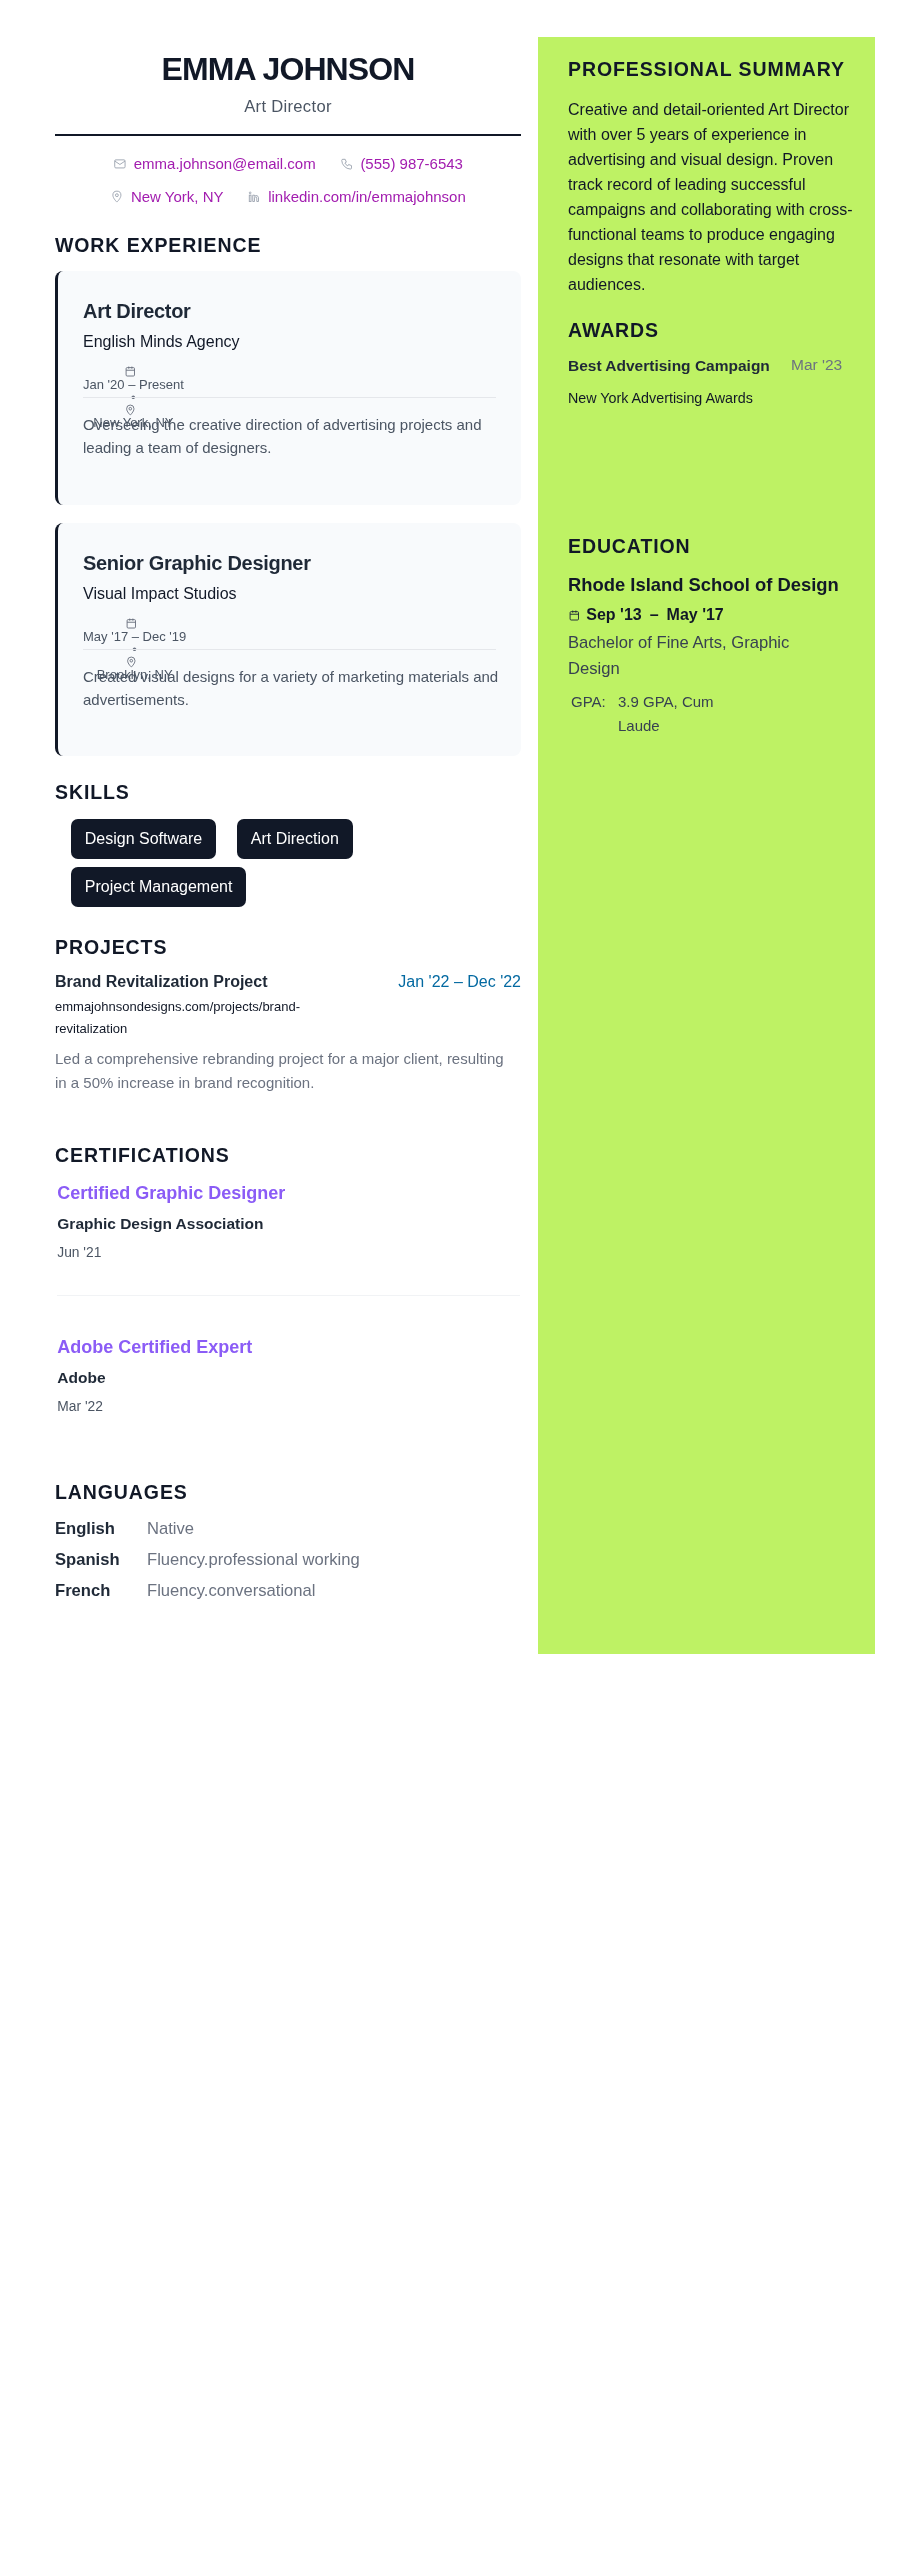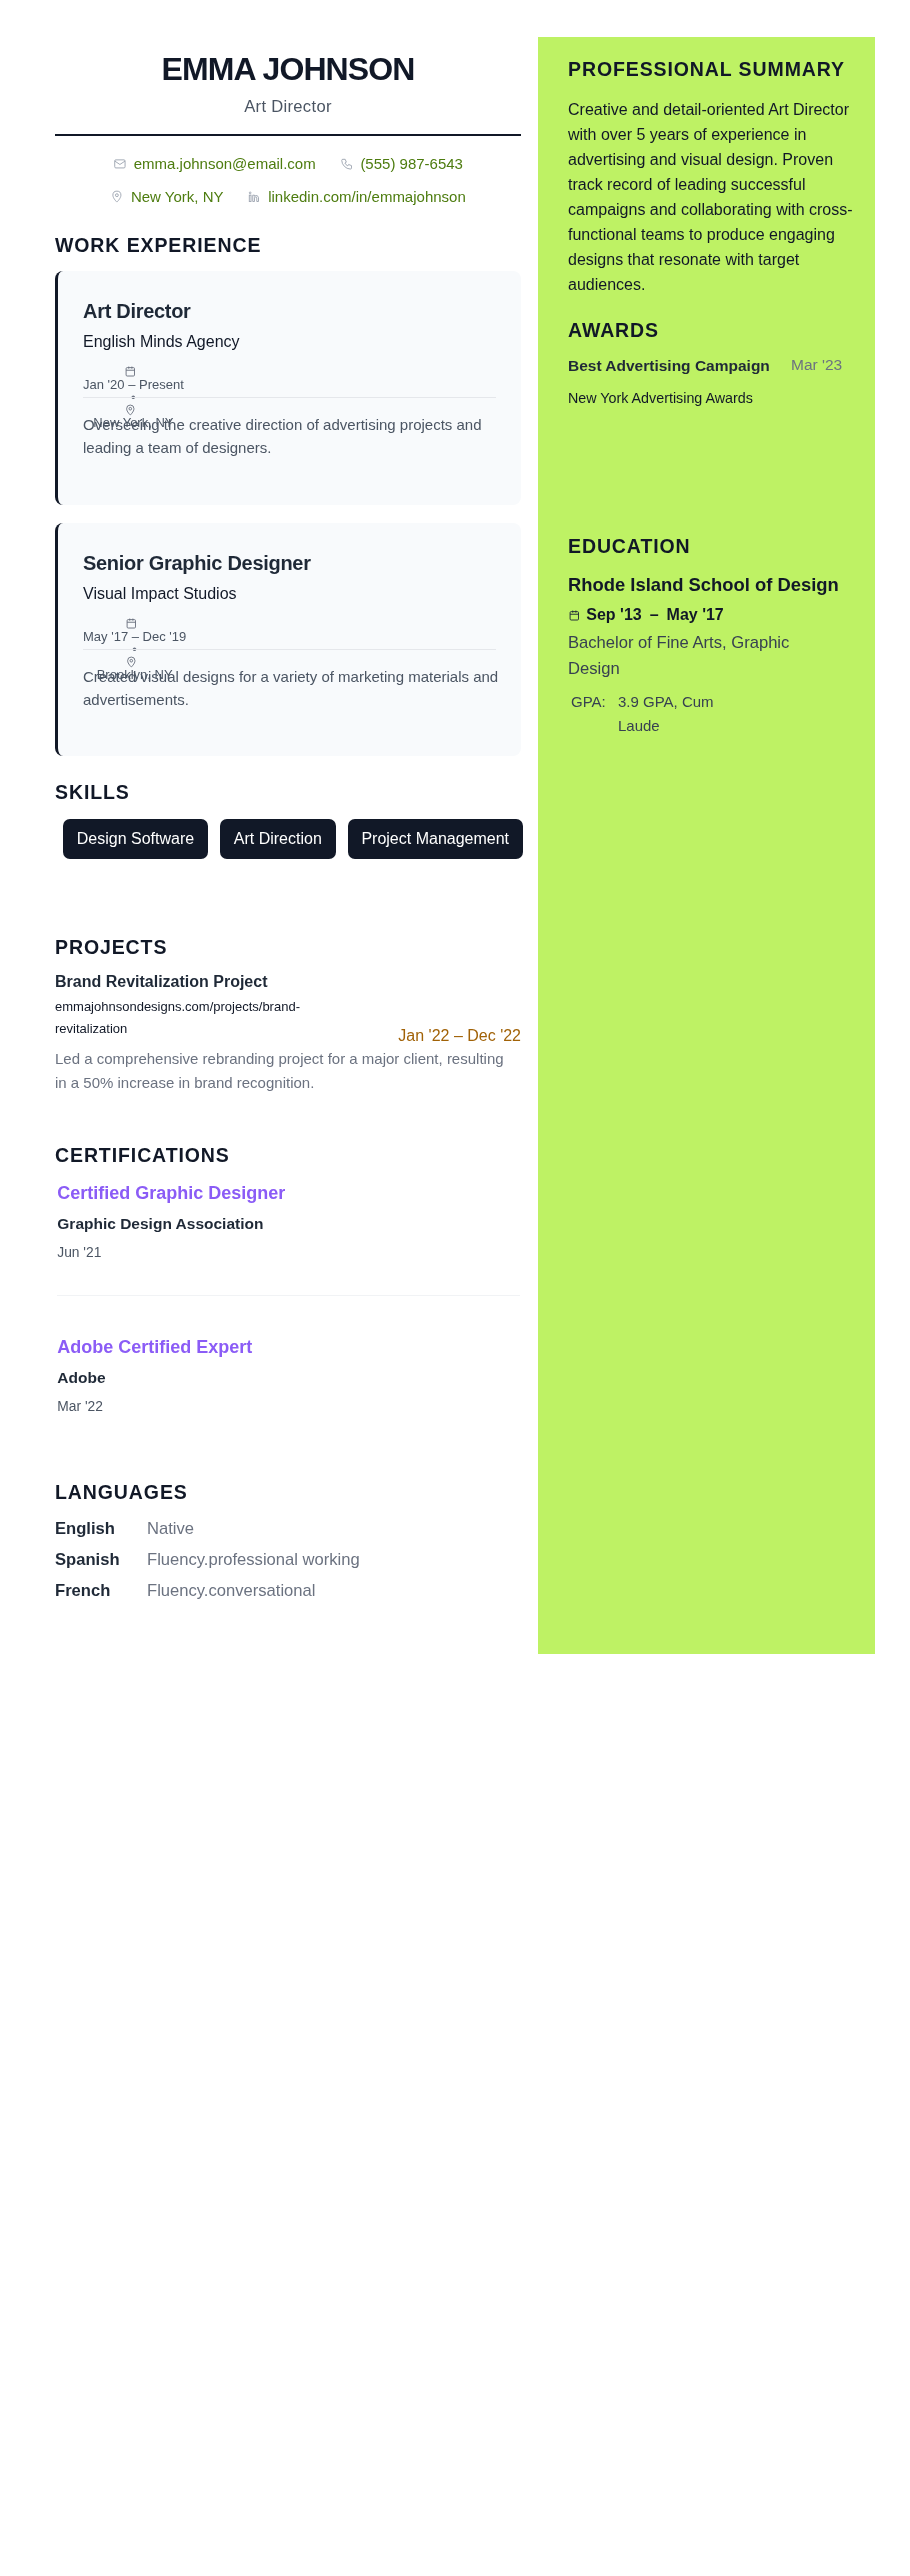--- a/index.html
+++ b/index.html
@@ -7,41 +7,41 @@
   body {
     width: 911px; height: 2576px; position: relative; overflow: hidden;
     font-family: "Liberation Sans", "DejaVu Sans", sans-serif;
     color: #111827;
   }
   .left { position: absolute; left: 55px; top: 0; width: 466px; }
   .header { position: absolute; left: 0; top: 0; width: 466px; text-align: center; }
   .name { position: absolute; left: 0; width: 466px; top: 53px; font-size: 32px; font-weight: 700; letter-spacing: -0.9px; color: #111827; line-height: 1; }
   .title { position: absolute; left: 0; width: 466px; top: 99px; font-size: 16.6px; color: #4b5563; letter-spacing: 0.3px; line-height: 1; }
   .rule { position: absolute; left: 0; top: 134px; width: 466px; height: 2.3px; background: #111827; }
-  .contact-row { position: absolute; left: 0; width: 466px; display: flex; justify-content: center; align-items: center; gap: 24px; font-size: 15px; color: #4d7c0f; line-height: 1; }
+  .contact-row { position: absolute; left: 0; width: 466px; display: flex; justify-content: center; align-items: center; gap: 24px; font-size: 15px; color: #a21caf; line-height: 1; }
   .contact-item { display: flex; align-items: center; gap: 6.9px; }
   .ico { display: inline-flex; width: 13.8px; height: 13.8px; color: #9ca3af; }
   .ico svg { width: 100%; height: 100%; }
 
   .section-h { position: absolute; left: 0; font-size: 19.5px; font-weight: 700; letter-spacing: 0.9px; color: #111827; line-height: 1; }
 
   .card { position: absolute; left: 0; width: 466px; background: #f8fafc; border-radius: 8px; border-left: 3.4px solid #111827; }
   .card .role { position: absolute; left: 25px; top: 30px; font-size: 20px; font-weight: 700; color: #1f2937; letter-spacing: -0.3px; line-height: 1; }
   .card .company { position: absolute; left: 25px; top: 63px; font-size: 16px; color: #111827; line-height: 1; }
   .card .meta { position: absolute; left: 25px; top: 94px; display: flex; align-items: center; font-size: 13px; color: #4b5563; line-height: 1; flex-direction: column; }
   .card .meta .ico { width: 12.6px; height: 12.6px; color: #6b7280; margin-right: 6.9px; }
   .card .meta .dot { margin: 0 15px; color: #6b7280; }
   .card .divider { position: absolute; left: 25px; top: 126px; width: 413px; height: 1.1px; background: #e5e7eb; }
   .card .desc { position: absolute; left: 25px; top: 142px; width: 419px; font-size: 15px; line-height: 23px; color: #4b5563; }
 
-  .skills { position: absolute; left: 8px; top: 819px; width: 466px; display: flex; flex-wrap: wrap; gap: 8px 12px; }
+  .skills { position: absolute; left: 16px; top: 819px; width: 466px; display: flex; flex-wrap: wrap; gap: 8px 21px; }
   .pill { background: #111827; color: #ffffff; font-size: 16px; padding: 0 13.8px; height: 40px; line-height: 40px; border-radius: 6.9px; white-space: nowrap; }
 
   .proj-title { position: absolute; left: 0; top: 974px; font-size: 16px; font-weight: 700; color: #1f2937; line-height: 1; }
-  .proj-date { position: absolute; right: 0; top: 1028px; font-size: 16px; color: #a16207; line-height: 1; }
+  .proj-date { position: absolute; right: 0; top: 974px; font-size: 16px; color: #0369a1; line-height: 1; }
   .proj-url { position: absolute; left: 0; top: 996px; width: 298px; font-size: 13px; line-height: 22px; color: #111827; }
   .proj-desc { position: absolute; left: 0; top: 1047px; width: 459px; font-size: 15px; line-height: 24px; color: #6b7280; }
 
   .cert { position: absolute; left: 2.3px; width: 463px; }
   .cert .c-title { position: absolute; left: 0; top: 0; font-size: 18px; font-weight: 700; color: #8b5cf6; line-height: 1; white-space: nowrap; }
   .cert .c-org { position: absolute; left: 0; top: 32px; font-size: 15.5px; font-weight: 700; color: #1f2937; line-height: 1; white-space: nowrap; }
   .cert .c-date { position: absolute; left: 0; top: 62px; font-size: 13.8px; color: #4b5563; line-height: 1; white-space: nowrap; }
   .cert-divider { position: absolute; left: 2.3px; top: 1295px; width: 463px; height: 1.1px; background: #f1f3f5; }
 
   .lang-row { position: absolute; left: 0; display: flex; font-size: 16.6px; line-height: 1; }

